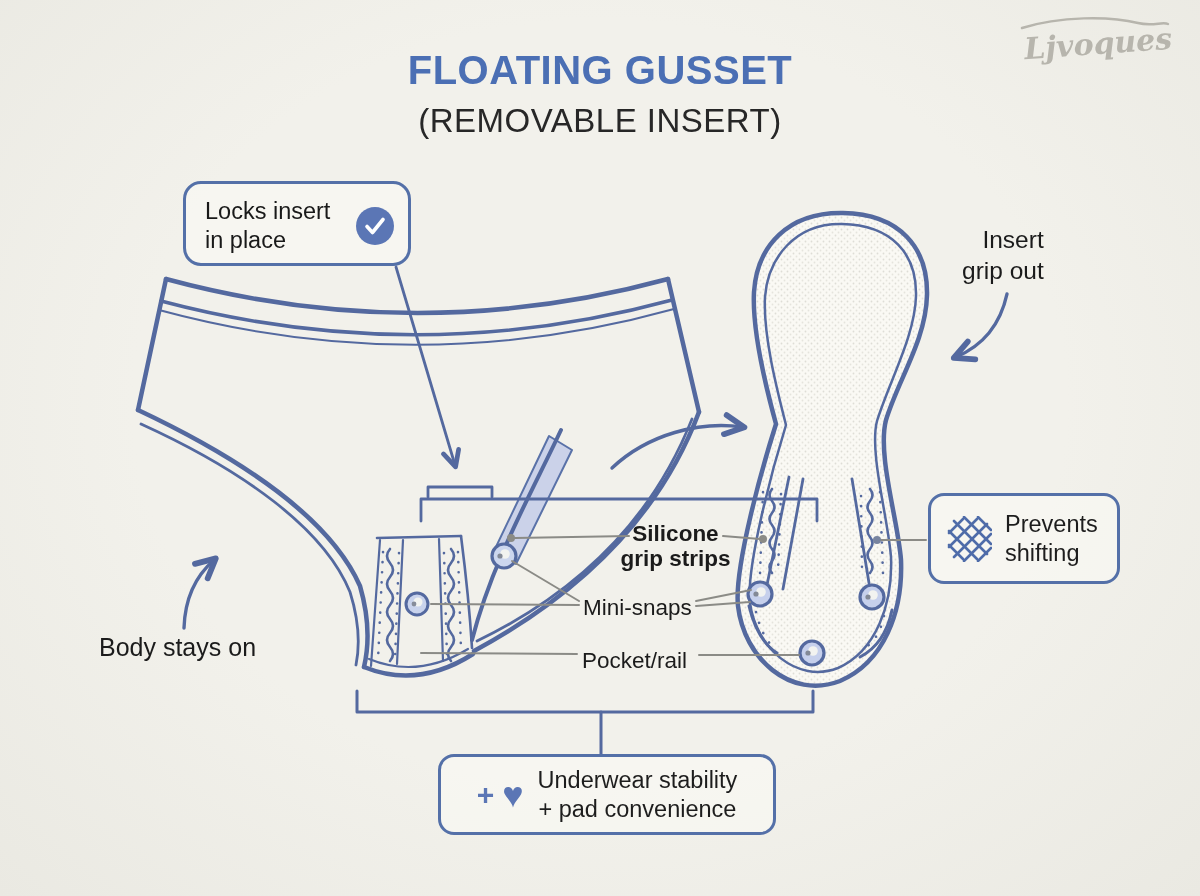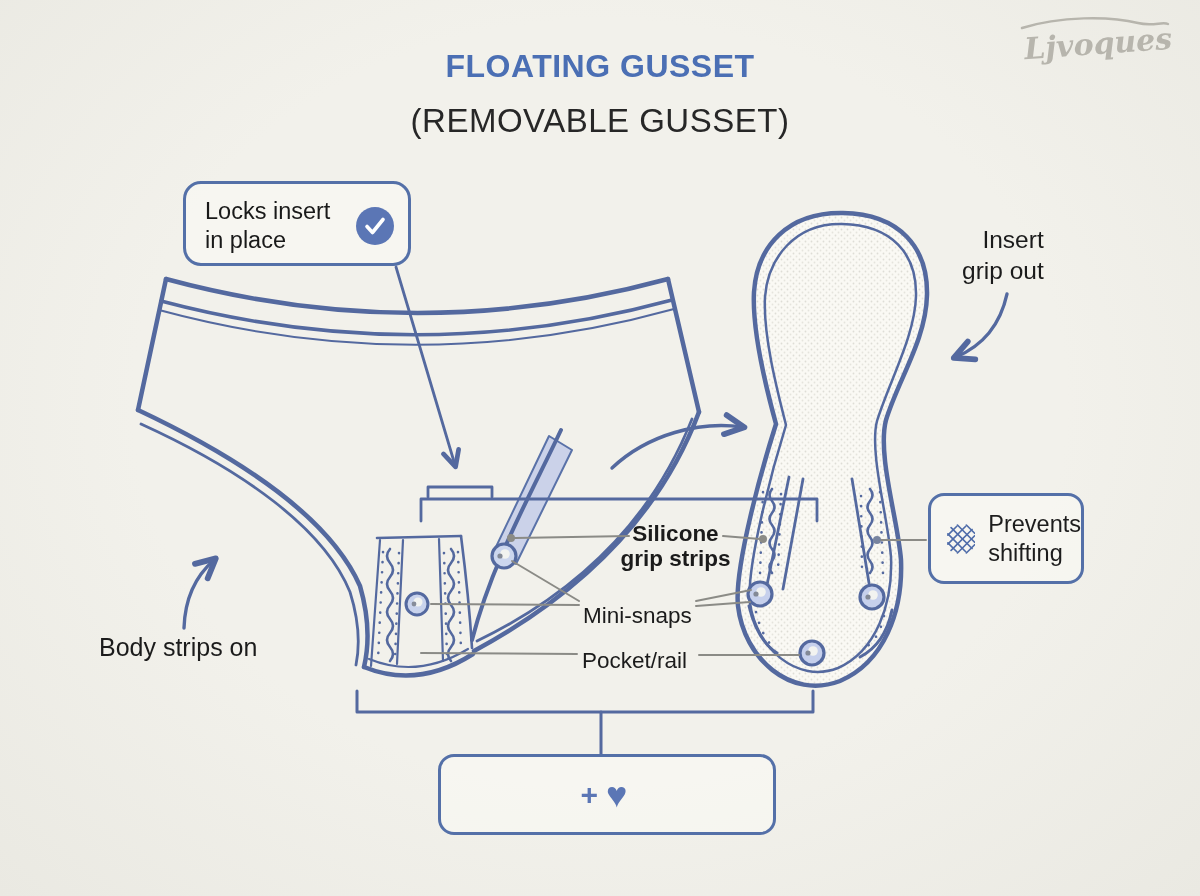--- a/index.html
+++ b/index.html
@@ -6,21 +6,21 @@
   .canvas{
     position:relative;width:1200px;height:896px;overflow:hidden;
     background:radial-gradient(ellipse at 50% 45%, #f2f1eb 55%, #eae9e2 100%);
     font-family:"Liberation Sans", sans-serif;
     color:#1d1d1d;
   }
   .abs{position:absolute;}
   svg{display:block;}
   .title{
     left:0;right:0;top:48px;text-align:center;
-    font-size:32px;font-weight:800;letter-spacing:.5px;color:#4b6fb4;
+    font-size:40px;font-weight:800;letter-spacing:.5px;color:#4b6fb4;
   }
   .subtitle{
     left:0;right:0;top:102px;text-align:center;
     font-size:33px;font-weight:500;letter-spacing:.5px;color:#272727;
   }
   .watermark{
     top:26px;right:28px;transform:rotate(-4deg);
     font-family:"DejaVu Serif", serif;font-style:italic;font-weight:700;
     font-size:30px;color:#b7b5ad;
   }
@@ -29,24 +29,24 @@
     border:3px solid #5470a8;border-radius:18px;
     background:rgba(252,252,249,.45);box-sizing:border-box;
   }
   .locks-box{left:183px;top:181px;width:228px;height:85px;padding:13px 0 12px 19px;}
   .locks-box .txt{font-size:23.5px;line-height:29px;color:#191919;}
   .check-badge{position:absolute;right:13px;top:22px;width:40px;height:40px;}
   .free-label{font-size:23.5px;line-height:29px;color:#1b1b1b;}
   .insert-swaps{left:962px;top:224px;font-size:24.5px;line-height:31px;text-align:right;}
   .body-stays{left:99px;top:633px;font-size:25px;}
   .silicone{left:598px;top:521px;width:155px;text-align:center;font-size:22.5px;line-height:25px;font-weight:bold;}
-  .mini-snaps{left:583px;top:593px;font-size:22.5px;margin-top:8px;}
+  .mini-snaps{left:583px;top:593px;font-size:22.5px;}
   .pocket-rail{left:582px;top:646px;font-size:22.5px;}
   .prevents-box{
-    left:928px;top:493px;width:156px;height:91px;border-radius:16px;
+    left:928px;top:493px;width:192px;height:91px;border-radius:16px;
     display:flex;align-items:center;gap:13px;padding:0 0 0 15px;
   }
   .prevents-box .txt{font-size:23.5px;line-height:29px;}
   .benefit-box{
     left:438px;top:754px;width:338px;height:81px;border-radius:16px;
     display:flex;align-items:center;justify-content:center;gap:8px;
   }
   .benefit-box .txt{font-size:23.5px;line-height:29px;text-align:center;}
   .plus-glyph{font-size:30px;font-weight:700;color:#5b76b5;line-height:1;}
   .heart-glyph{font-size:36px;color:#5b76b5;line-height:1;margin-right:6px;}
@@ -165,21 +165,21 @@
       <path d="M696,601 L751,590"></path>
       <path d="M696,606 L750,602"></path>
       <path d="M577,654 L421,653"></path>
       <path d="M699,655 L799,655"></path>
       <path d="M879,540 L926,540"></path>
       <circle cx="877" cy="540" r="4" fill="#78849f" stroke="none"></circle>
     </g>
   </svg>
 
   <div class="abs title">FLOATING GUSSET</div>
-  <div class="abs subtitle">(REMOVABLE GUSSET)</div>
+  <div class="abs subtitle">(REMOVABLE INSERT)</div>
 
   <svg class="abs wm-swoosh" width="150" height="18" viewBox="0 0 150 18">
     <path d="M2,14 C40,2 90,2 118,9 C132,12.5 143,7.5 148,10" fill="none" stroke="#b7b5ad" stroke-width="2.5" stroke-linecap="round"></path>
   </svg>
   <div class="abs watermark">Ljvoques</div>
 
   <div class="abs callout locks-box">
     <div class="txt">
       <div>Locks insert</div>
       <div>in place</div>
@@ -188,21 +188,21 @@
       <circle cx="20" cy="20" r="19" fill="#5b76b5"></circle>
       <path d="M12,20.5 L17.5,26.5 L28,13.5" fill="none" stroke="#ffffff" stroke-width="3.6" stroke-linecap="round" stroke-linejoin="round"></path>
     </svg>
   </div>
 
   <div class="abs free-label insert-swaps">
     <div>Insert</div>
     <div>grip out</div>
   </div>
 
-  <div class="abs free-label body-stays">Body strips on</div>
+  <div class="abs free-label body-stays">Body stays on</div>
 
   <div class="abs free-label silicone">
     <div>Silicone</div>
     <div>grip strips</div>
   </div>
 
   <div class="abs free-label mini-snaps">Mini-snaps</div>
   <div class="abs free-label pocket-rail">Pocket/rail</div>
 
   <div class="abs callout prevents-box">
@@ -214,15 +214,19 @@
     </svg>
     <div class="txt">
       <div>Prevents</div>
       <div>shifting</div>
     </div>
   </div>
 
   <div class="abs callout benefit-box">
     <span class="plus-glyph">+</span>
     <span class="heart-glyph">♥</span>
+    <div class="txt">
+      <div>Underwear stability</div>
+      <div>+ pad convenience</div>
+    </div>
   </div>
 
 </div>
 
 </body></html>

